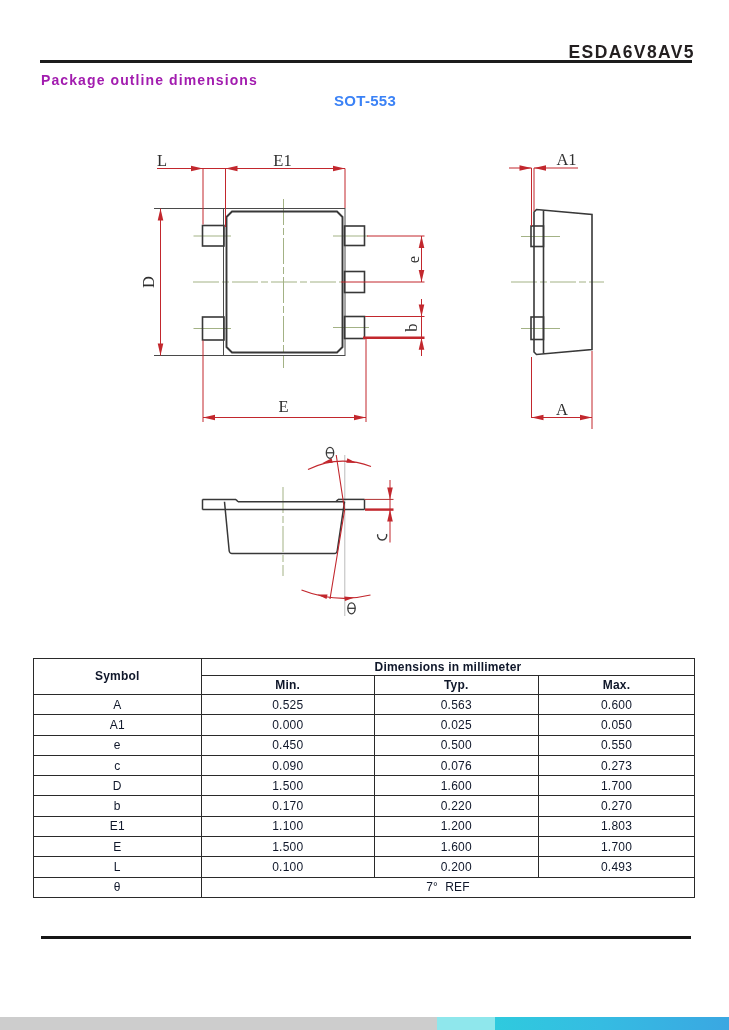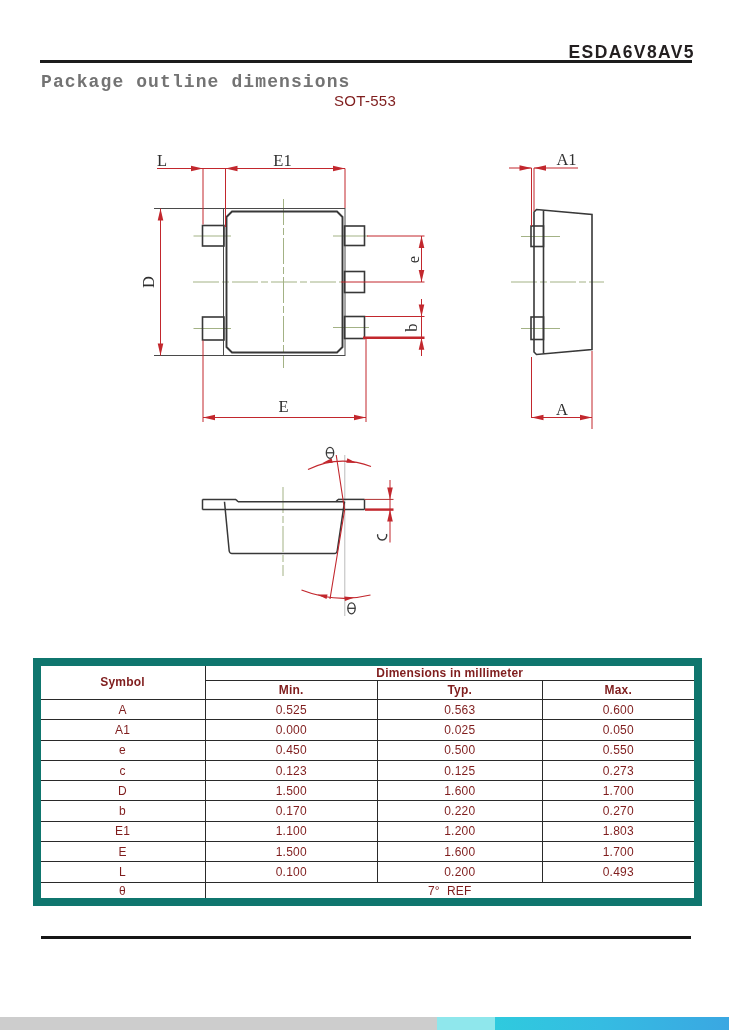--- a/index.html
+++ b/index.html
@@ -2,29 +2,29 @@
 <html><head>
 <meta charset="utf-8">
 <style>
 html,body{margin:0;padding:0;background:#ffffff;}
 #page{position:relative;width:729px;height:1030px;background:#ffffff;overflow:hidden;
   font-family:"Liberation Sans",sans-serif;}
 .abs{position:absolute;}
 #hdr{position:absolute;top:42px;left:0;right:34px;text-align:right;
   font-size:17.5px;font-weight:bold;color:#231f20;letter-spacing:1.4px;}
 #rule1{position:absolute;left:40px;top:59.5px;width:652px;height:3px;background:#1c1c1c;}
-#ptitle{position:absolute;left:41px;top:71.5px;font-size:18px;font-weight:bold;color:#737373;letter-spacing:1.1px;font-family:Liberation Mono, monospace;}
-#stitle{position:absolute;left:334px;top:91.5px;font-size:15px;font-weight:normal;color:#7f1d1d;letter-spacing:0.3px;}
+#ptitle{position:absolute;left:41px;top:71.5px;font-size:14px;font-weight:bold;color:#a21caf;letter-spacing:1.1px;}
+#stitle{position:absolute;left:334px;top:91.5px;font-size:15px;font-weight:bold;color:#3b82f6;letter-spacing:0.3px;}
 #rule2{position:absolute;left:41px;top:936px;width:650px;height:2.6px;background:#161616;}
 #bar-gray{position:absolute;left:0;top:1017px;width:437px;height:13px;background:#cdcdcd;}
 #bar-pale{position:absolute;left:437px;top:1017px;width:58px;height:13px;background:#8fe7ec;}
 #bar-grad{position:absolute;left:495px;top:1017px;width:234px;height:13px;
   background:linear-gradient(90deg,#2fcade 0%,#35bce2 45%,#3aa7e2 100%);}
-#dim-table{position:absolute;left:32.5px;top:657.5px;border-collapse:collapse;border:8px solid #0f766e;
-  table-layout:fixed;color:#7f1d1d;}
+#dim-table{position:absolute;left:32.5px;top:657.5px;border-collapse:collapse;border:1px solid #0f766e;
+  table-layout:fixed;color:#0f172a;}
 #dim-table td{border:1px solid #2a2a2a;text-align:center;vertical-align:middle;
   font-size:12px;padding:0;overflow:hidden;}
 #dim-table td.hd{font-weight:bold;}
 #dim-table tr.tk td{border-bottom-width:1.7px;}
 #dim-table tr.tt td{border-top-width:1.7px;}
 #dim-table td{letter-spacing:0.2px;}
 </style>
 </head>
 <body>
 <div id="page">
@@ -200,22 +200,22 @@
           <td>0.050</td>
         </tr>
     <tr style="height:20.3px">
           <td>e</td>
           <td>0.450</td>
           <td>0.500</td>
           <td>0.550</td>
         </tr>
     <tr style="height:20.3px">
           <td>c</td>
-          <td>0.123</td>
-          <td>0.125</td>
+          <td>0.090</td>
+          <td>0.076</td>
           <td>0.273</td>
         </tr>
     <tr style="height:20.3px">
           <td>D</td>
           <td>1.500</td>
           <td>1.600</td>
           <td>1.700</td>
         </tr>
     <tr style="height:20.3px">
           <td>b</td>

